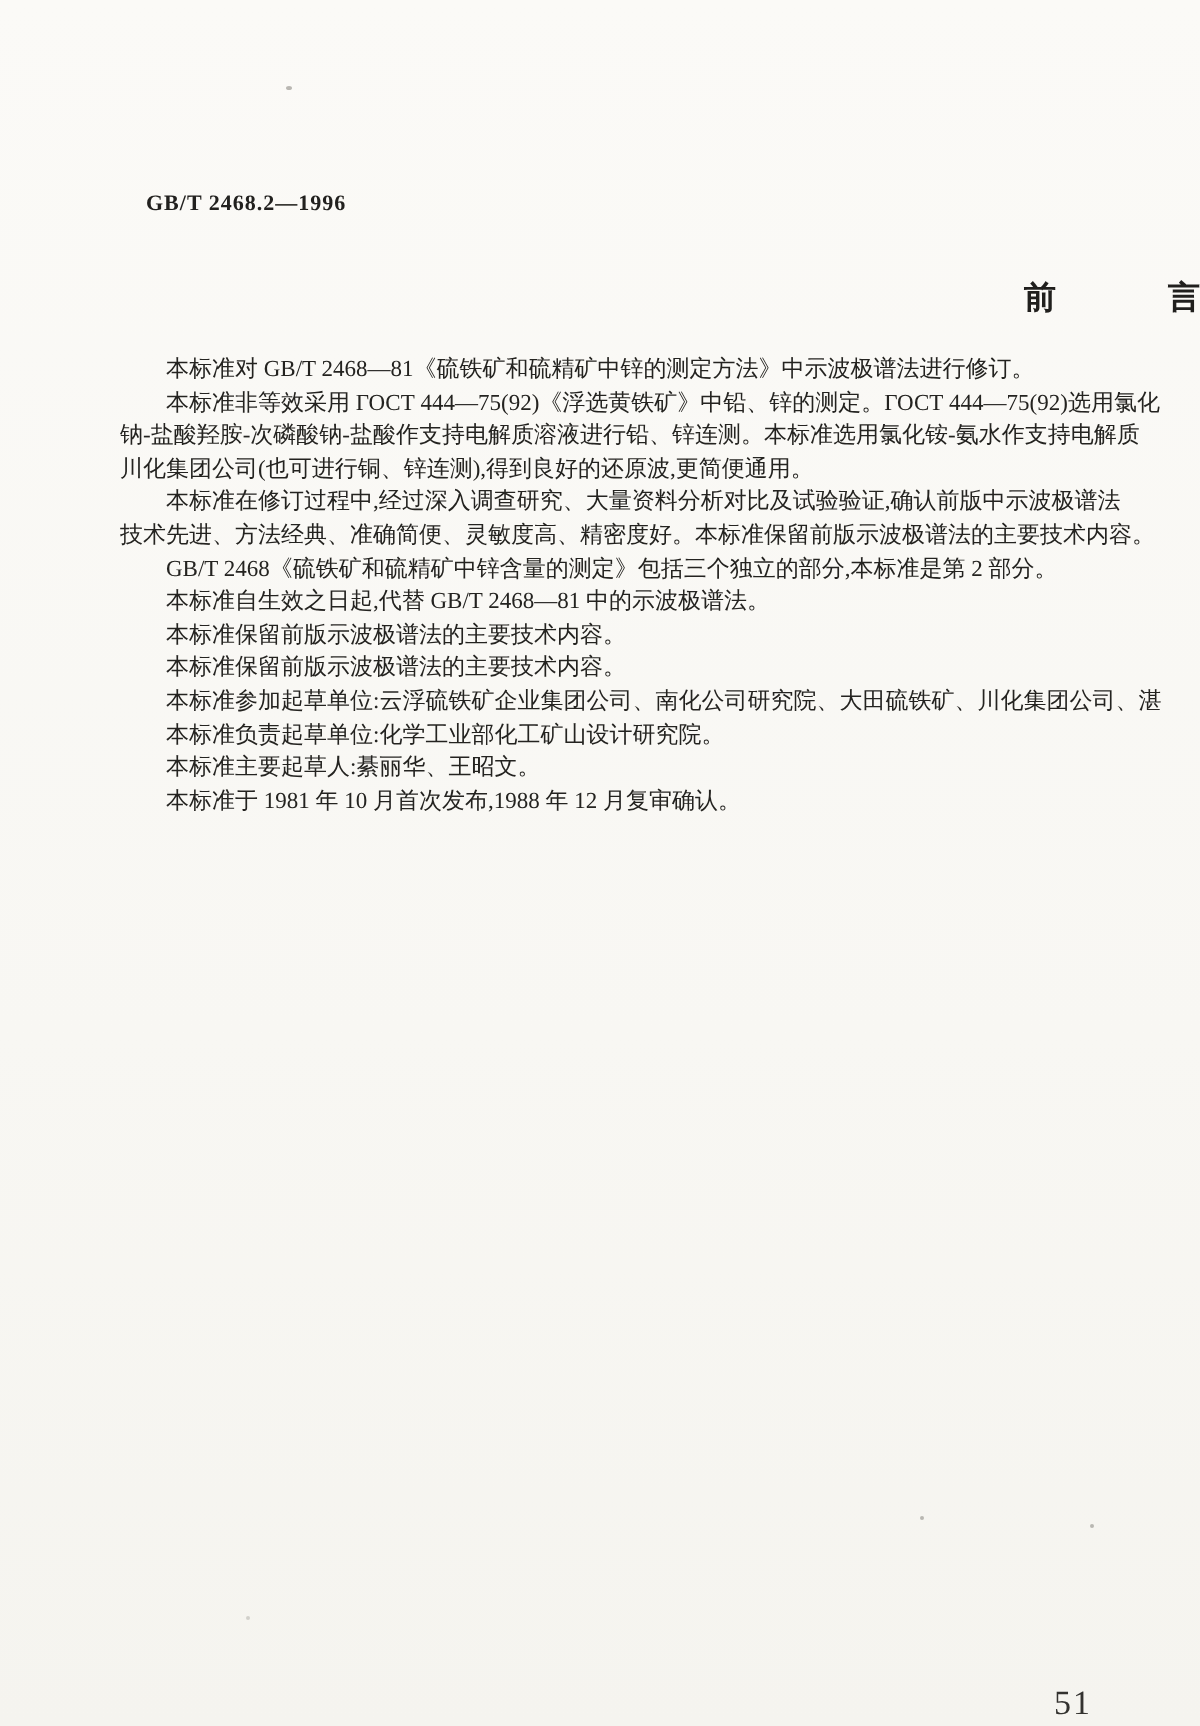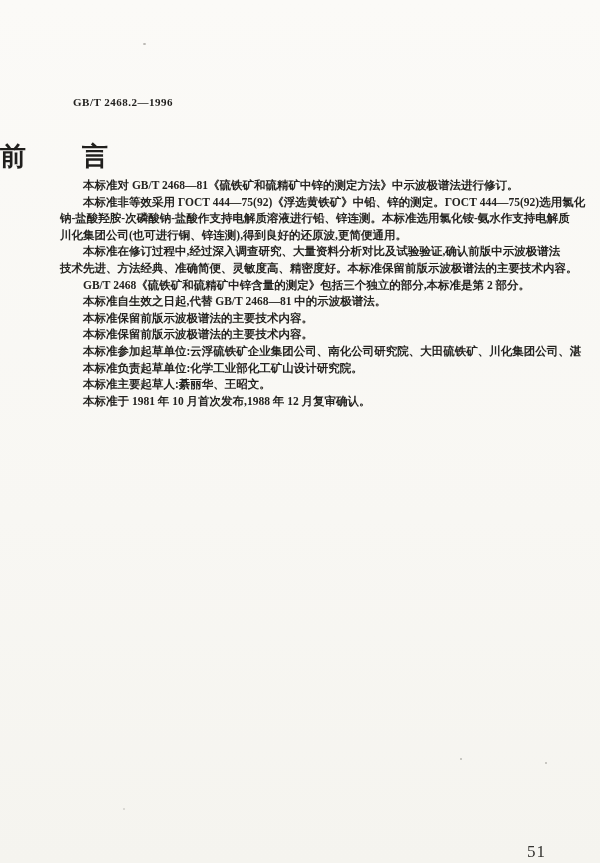--- a/index.html
+++ b/index.html
@@ -12,28 +12,28 @@
     overflow:hidden;
   }
   .doc-header{
     position:absolute;left:57px;top:96px;
     font-size:11px;font-weight:bold;letter-spacing:0.5px;
     color:#22211f;
     margin-left:16px;
   }
   .doc-title{
     position:absolute;left:0;top:139px;width:100%;
-    text-align:left;font-size:26px;font-weight:bold;color:#201f1d;
+    text-align:right;font-size:16px;font-weight:bold;color:#201f1d;
   }
   .doc-title .t-char{display:inline-block;}
   .doc-title .t-gap{display:inline-block;width:56px;}
   .body-text{
     position:absolute;left:60px;top:177px;width:482px;
     font-size:11.5px;line-height:16.6px;
-    font-weight:700;
+    font-weight:400;
     color:#242320;
   }
   .fw-line{white-space:nowrap;height:16.6px;}
   .fw-line.indent{padding-left:23px;}
   .page-number{
     position:absolute;left:527px;top:842px;
     font-size:17px;font-weight:normal;color:#33322f;
     letter-spacing:1px;
   }
   .noise{position:absolute;background:#b9b7b2;border-radius:50%;}

